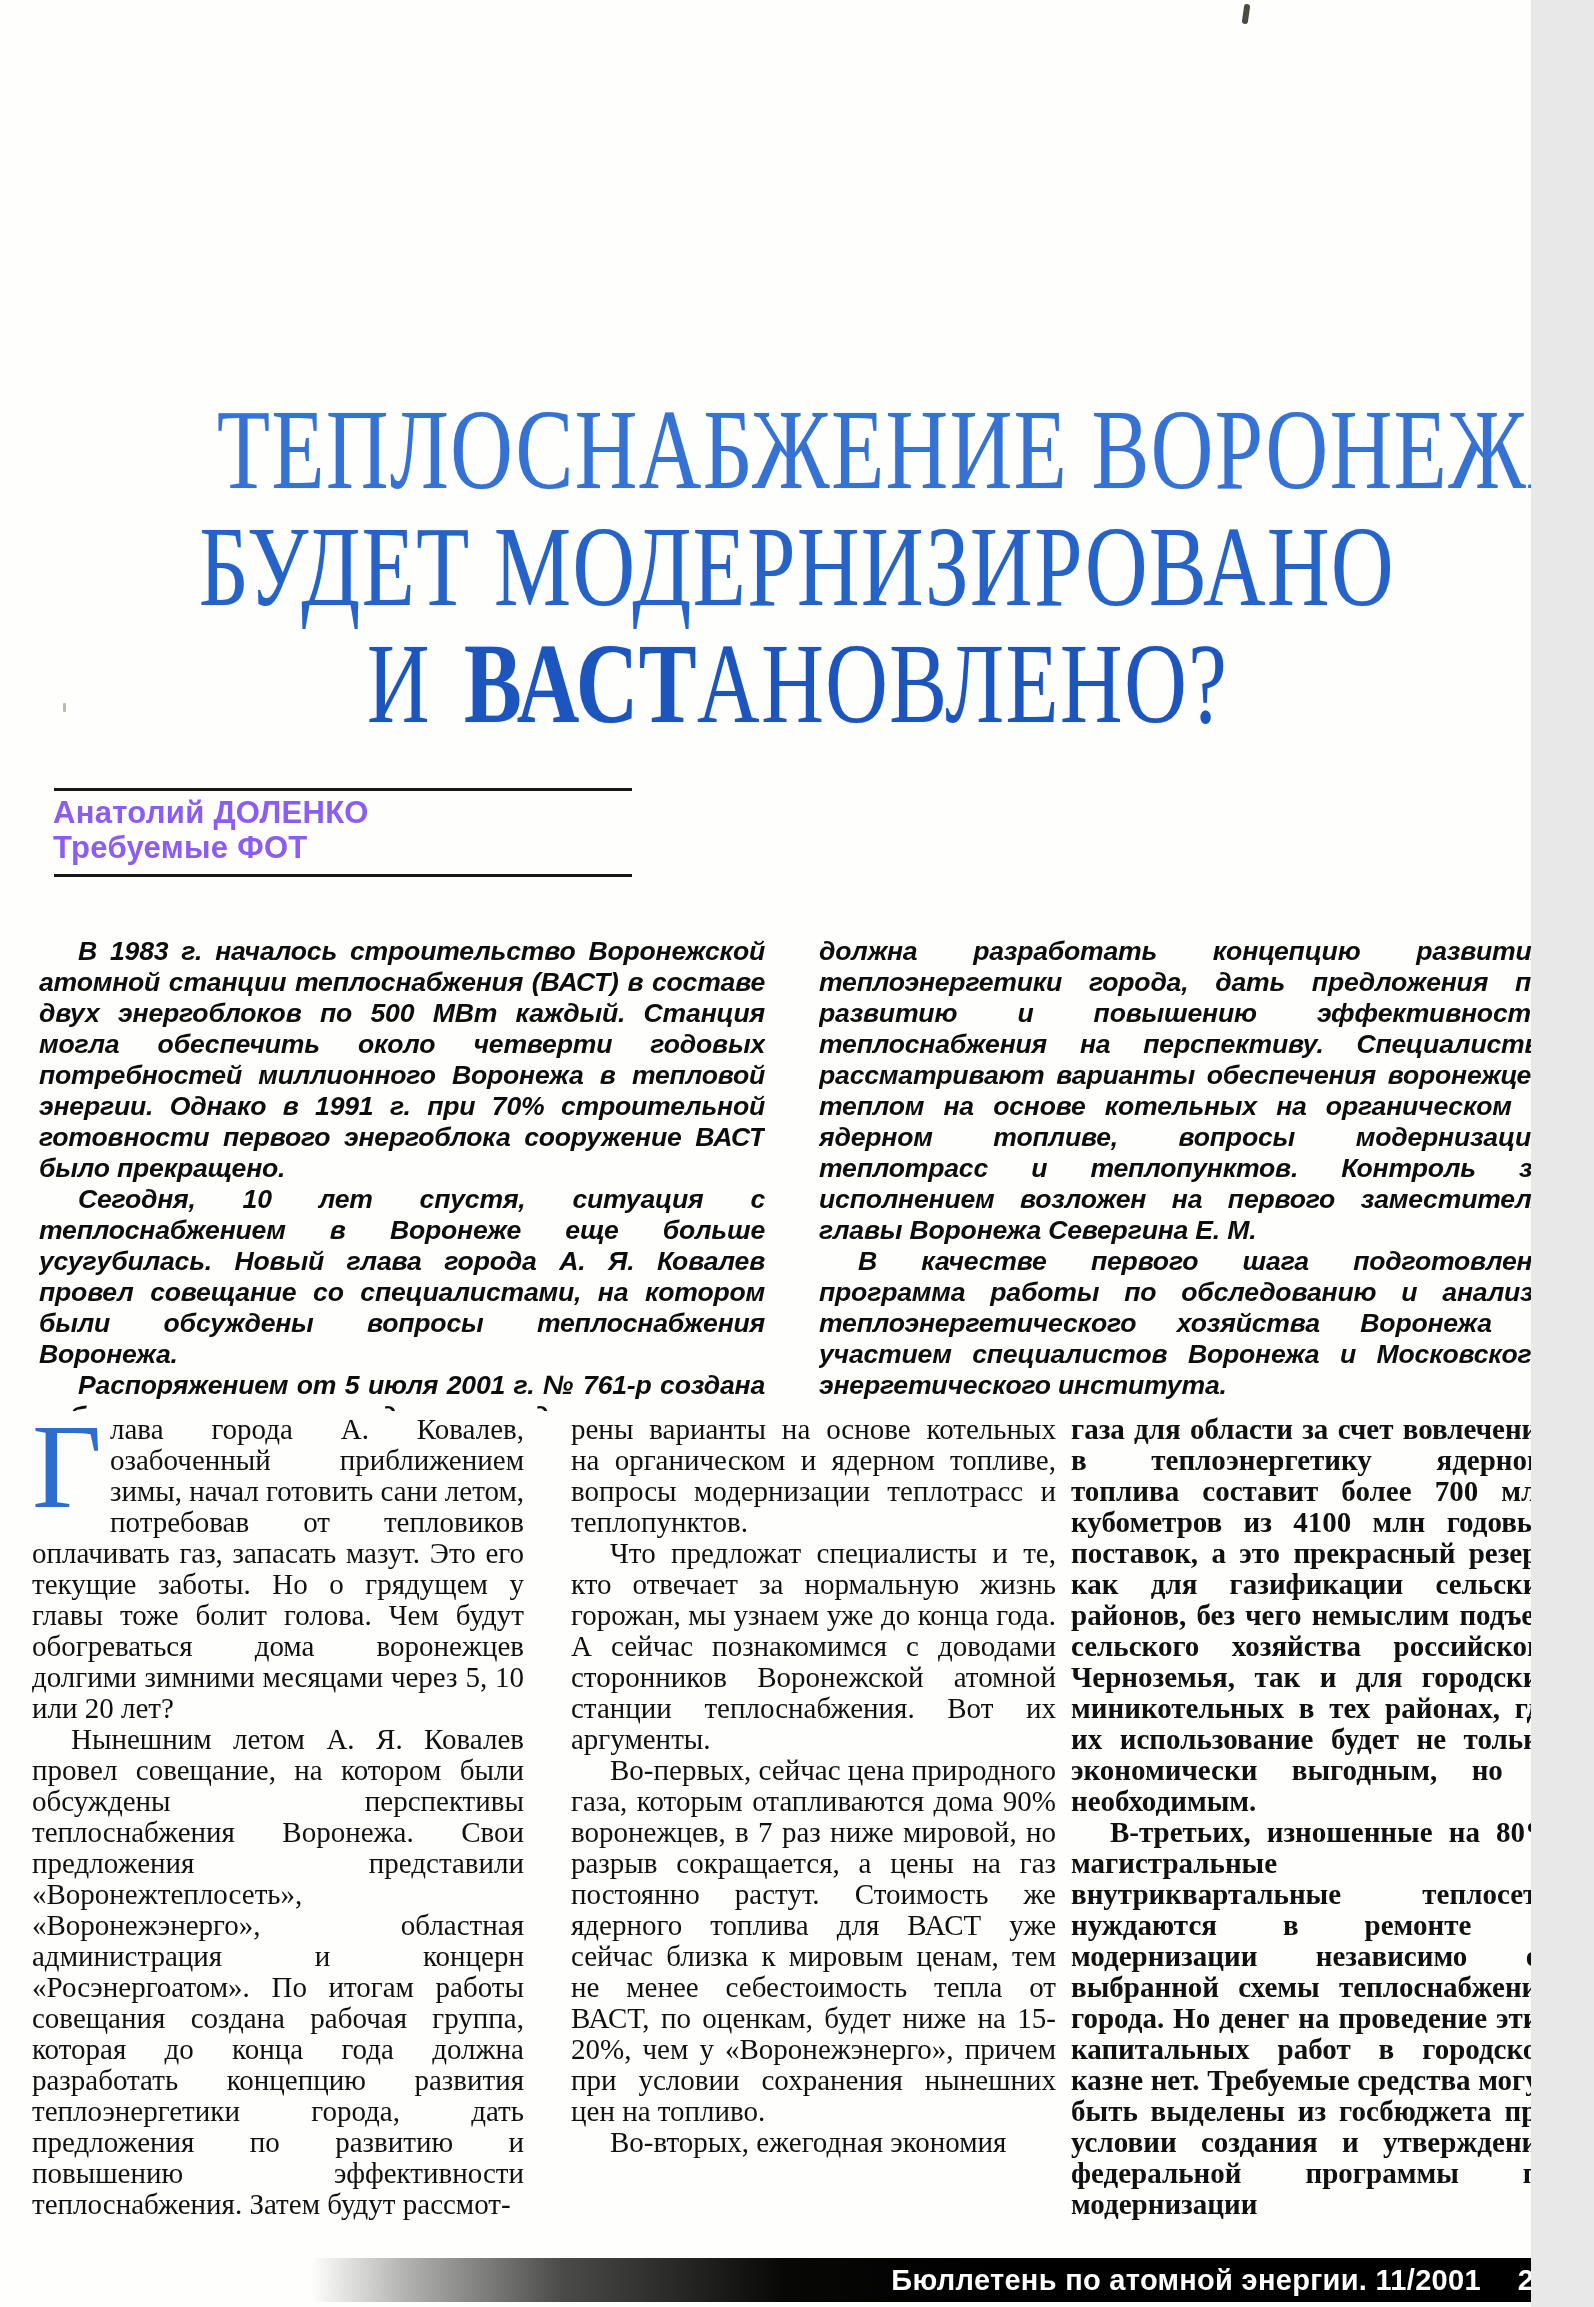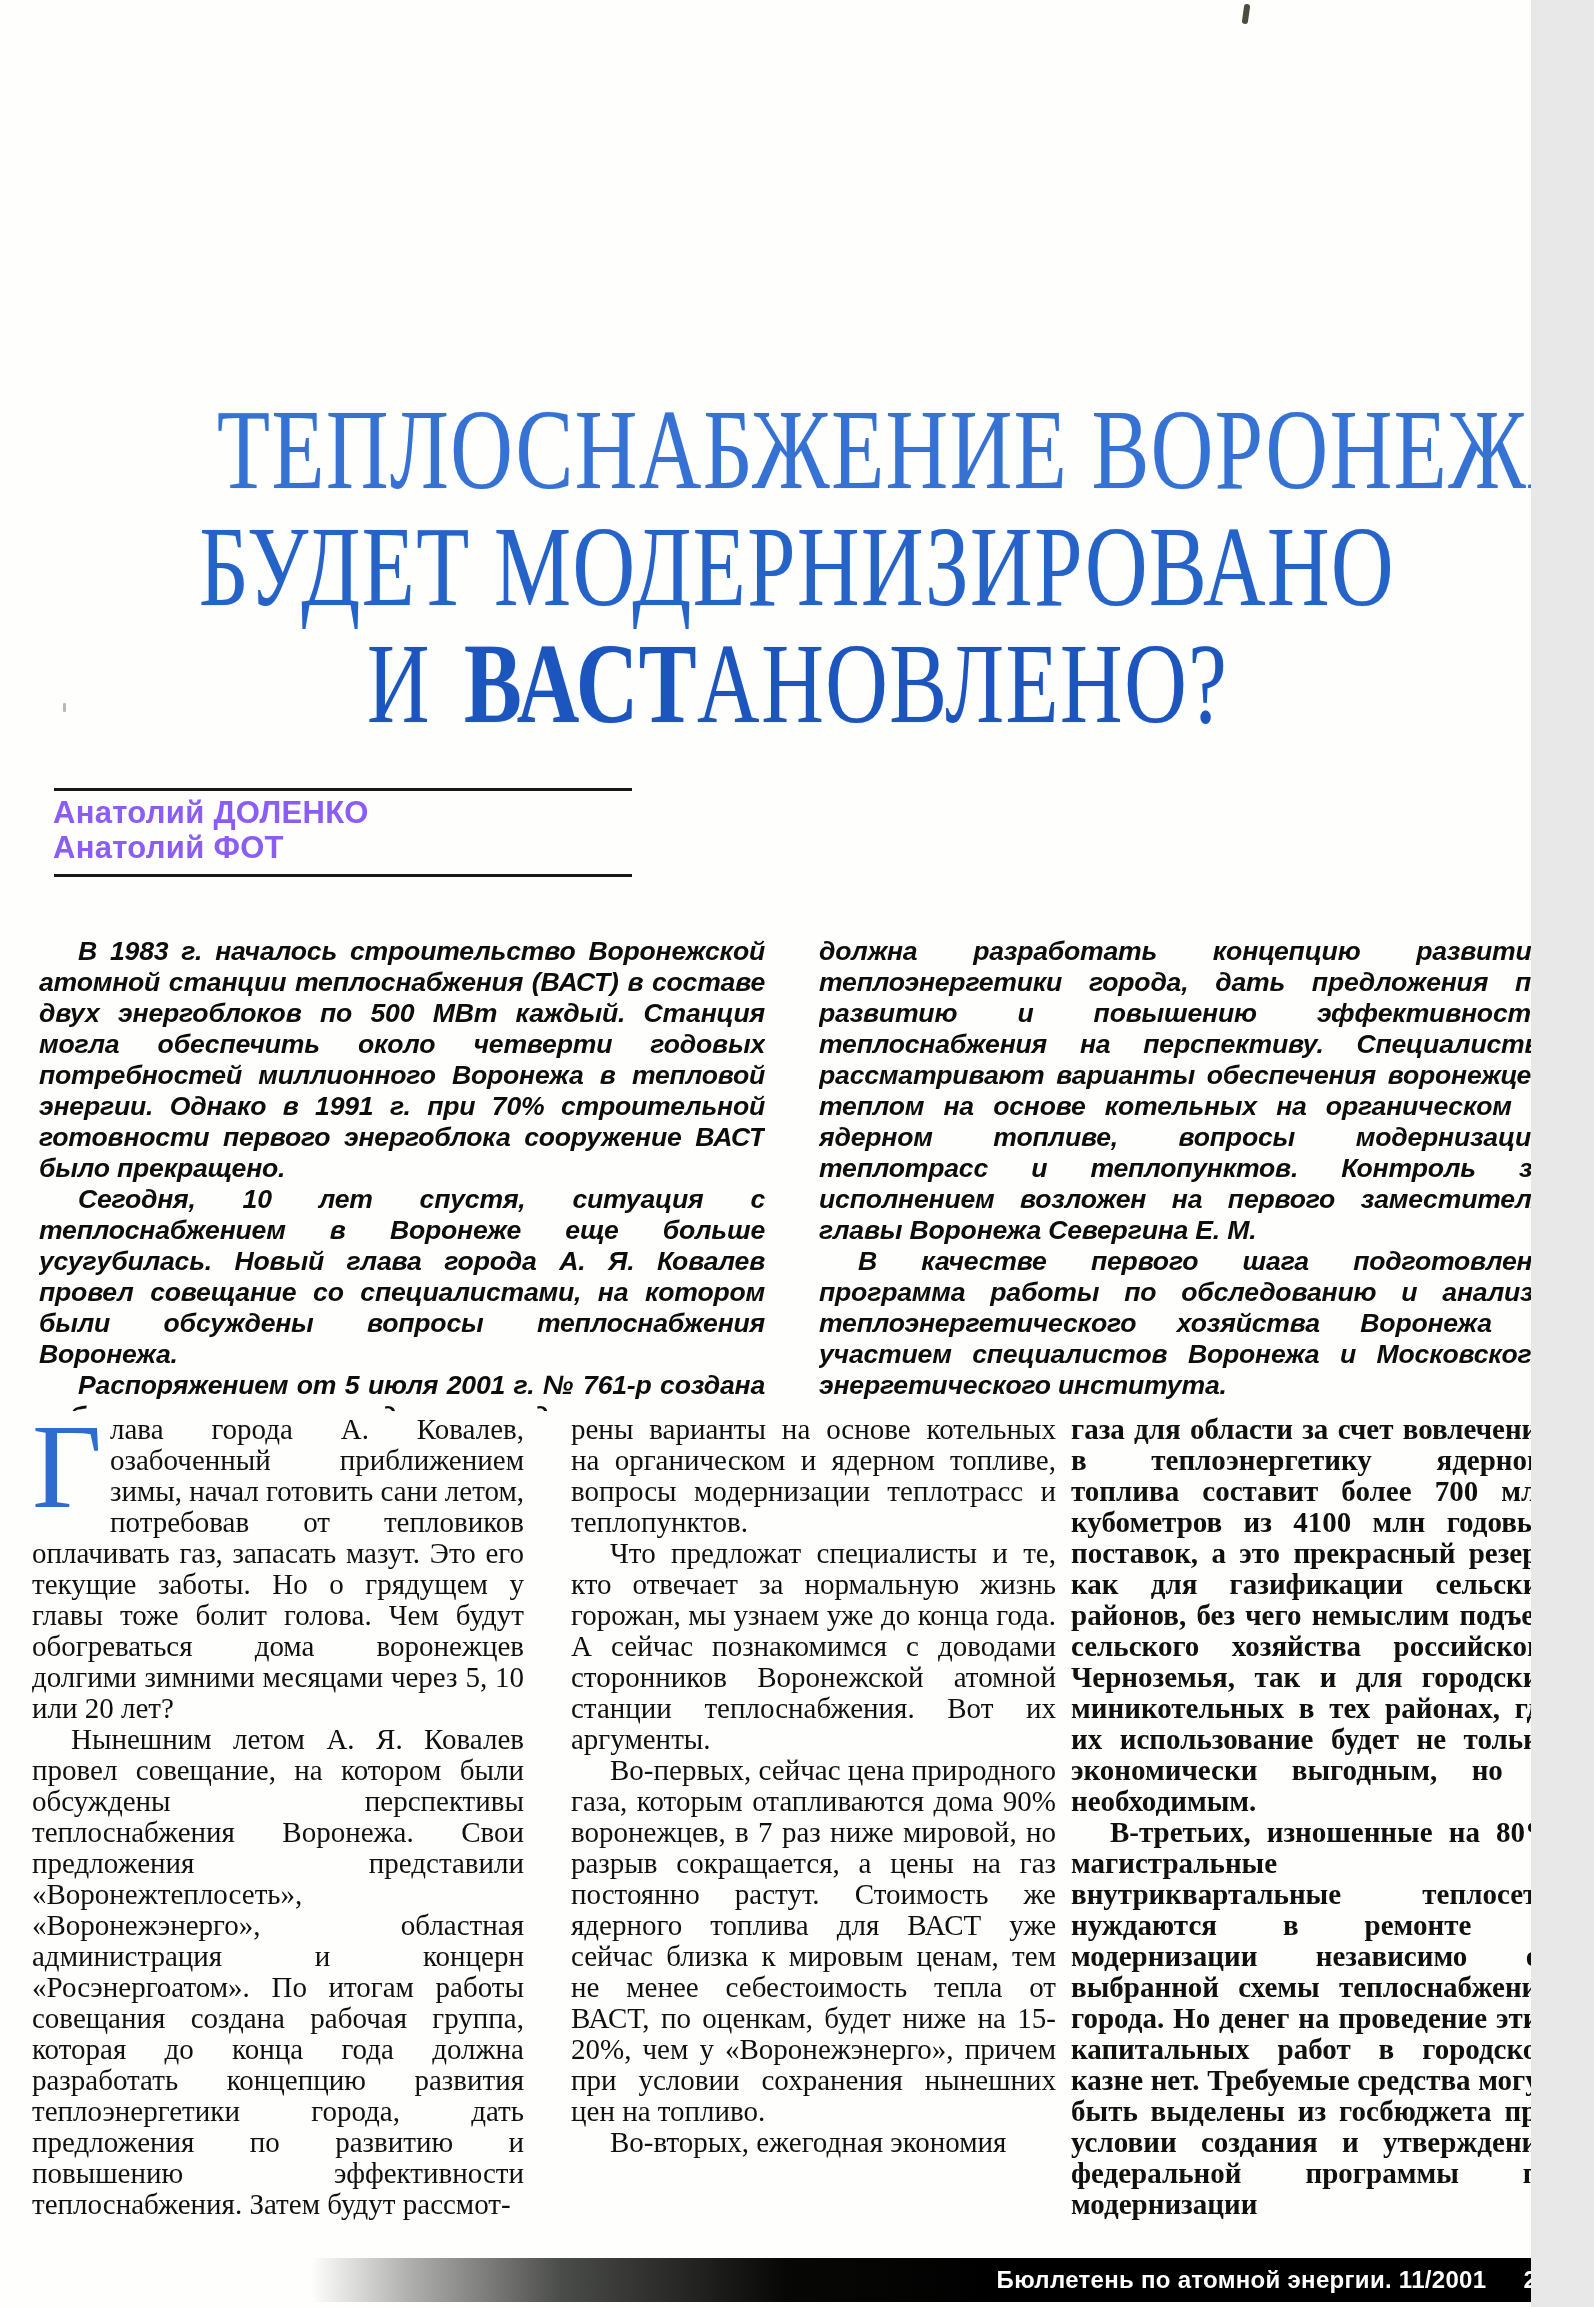--- a/index.html
+++ b/index.html
@@ -73,21 +73,21 @@
 
   
   .footer-bar {
     position:absolute; left:311px; top:2258px; width:1249px; height:44px;
     background:linear-gradient(to right,
        rgba(25,28,22,0) 0%, rgba(25,28,22,0.35) 8%,
        rgba(15,17,13,0.75) 20%, #070806 38%, #000 55%);
     display:flex; align-items:center; justify-content:flex-end;
     padding-right:9.3px; box-sizing:border-box;
     font-family:"Liberation Sans", sans-serif; font-weight:bold;
-    font-size:24px; color:#ffffff; letter-spacing:0.3px;
+    font-size:29px; color:#ffffff; letter-spacing:0.3px;
     white-space:nowrap;
   }
   .footer-bar .page-num { margin-left:37px; }
 </style>
 </head>
 <body>
 
 <div id="page">
 
   <div class="speck-a"></div>
@@ -102,21 +102,21 @@
       <span class="tl-inner">БУДЕТ МОДЕРНИЗИРОВАНО</span>
     </div>
     <div class="title-line t3">
       <span class="tl-inner"><span class="prefix">И</span><span class="acronym">ВАСТ</span><span>АНОВЛЕНО?</span></span>
     </div>
   </div>
 
   <div class="rule rule-top"></div>
   <div class="author-names">
     <div>Анатолий ДОЛЕНКО</div>
-    <div>Анатолий ФОТ</div>
+    <div>Требуемые ФОТ</div>
   </div>
   <div class="rule rule-bottom"></div>
 
   <div class="lede lede-left">
     <p>В 1983 г. началось строительство Воронежской атомной станции теплоснабжения (ВАСТ) в составе двух энергоблоков по 500 МВт каждый. Станция могла обеспечить около четверти годовых потребностей миллионного Воронежа в тепловой энергии. Однако в 1991 г. при 70% строительной готовности первого энергоблока сооружение ВАСТ было прекращено.</p>
     <p>Сегодня, 10 лет спустя, ситуация с теплоснабжением в Воронеже еще больше усугубилась. Новый глава города А. Я. Ковалев провел совещание со специалистами, на котором были обсуждены вопросы теплоснабжения Воронежа.</p>
     <p>Распоряжением от 5 июля 2001 г. № 761-р создана рабочая группа, которая до конца года</p>
   </div>
   <div class="lede lede-right">
     <p class="cont">должна разработать концепцию развития теплоэнергетики города, дать предложения по развитию и повышению эффективности теплоснабжения на перспективу. Специалисты рассматривают варианты обеспечения воронежцев теплом на основе котельных на органическом и ядерном топливе, вопросы модернизации теплотрасс и теплопунктов. Контроль за исполнением возложен на первого заместителя главы Воронежа Севергина Е. М.</p>

